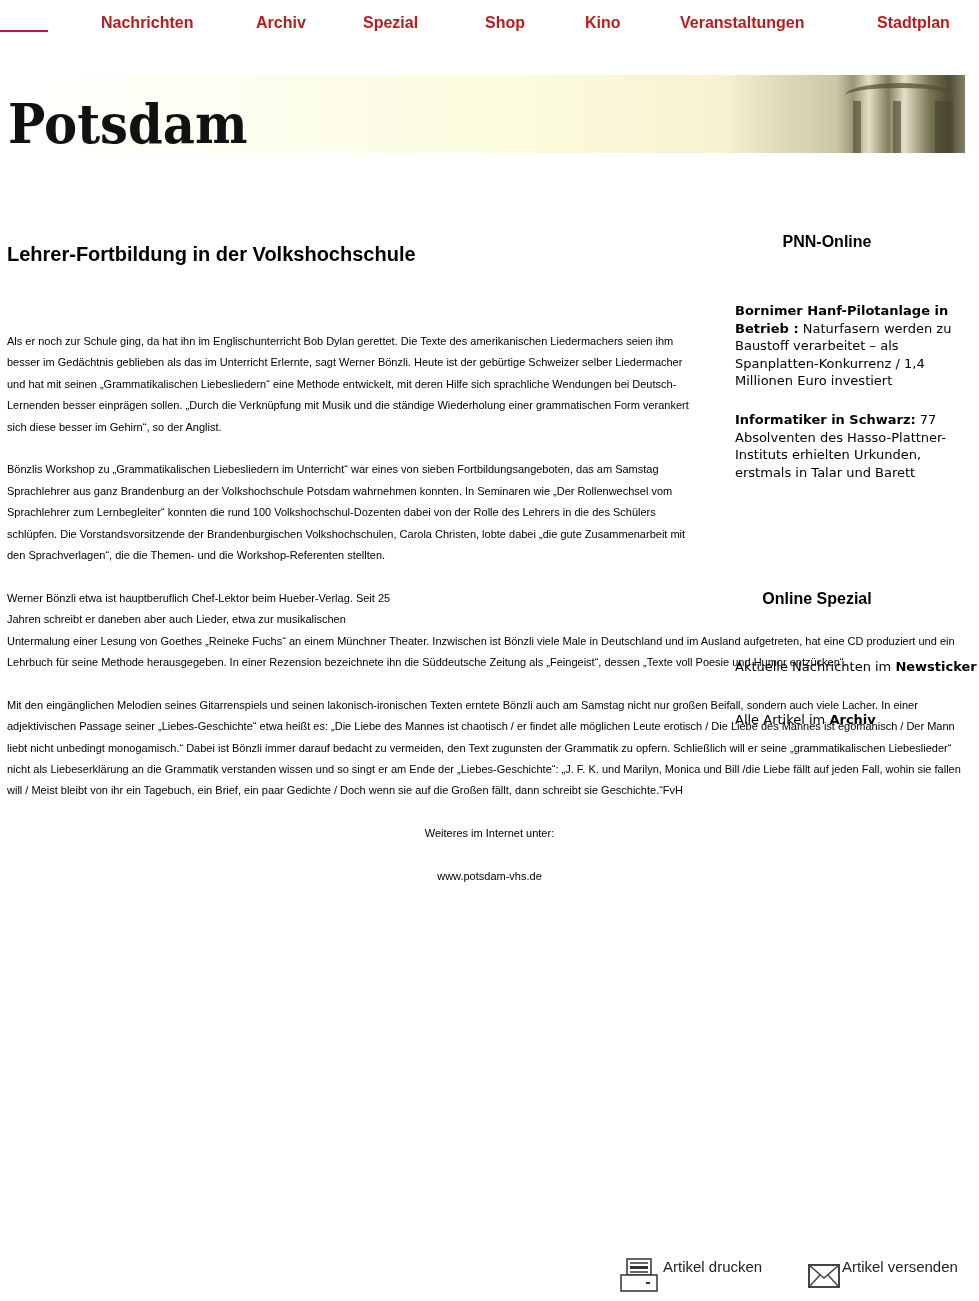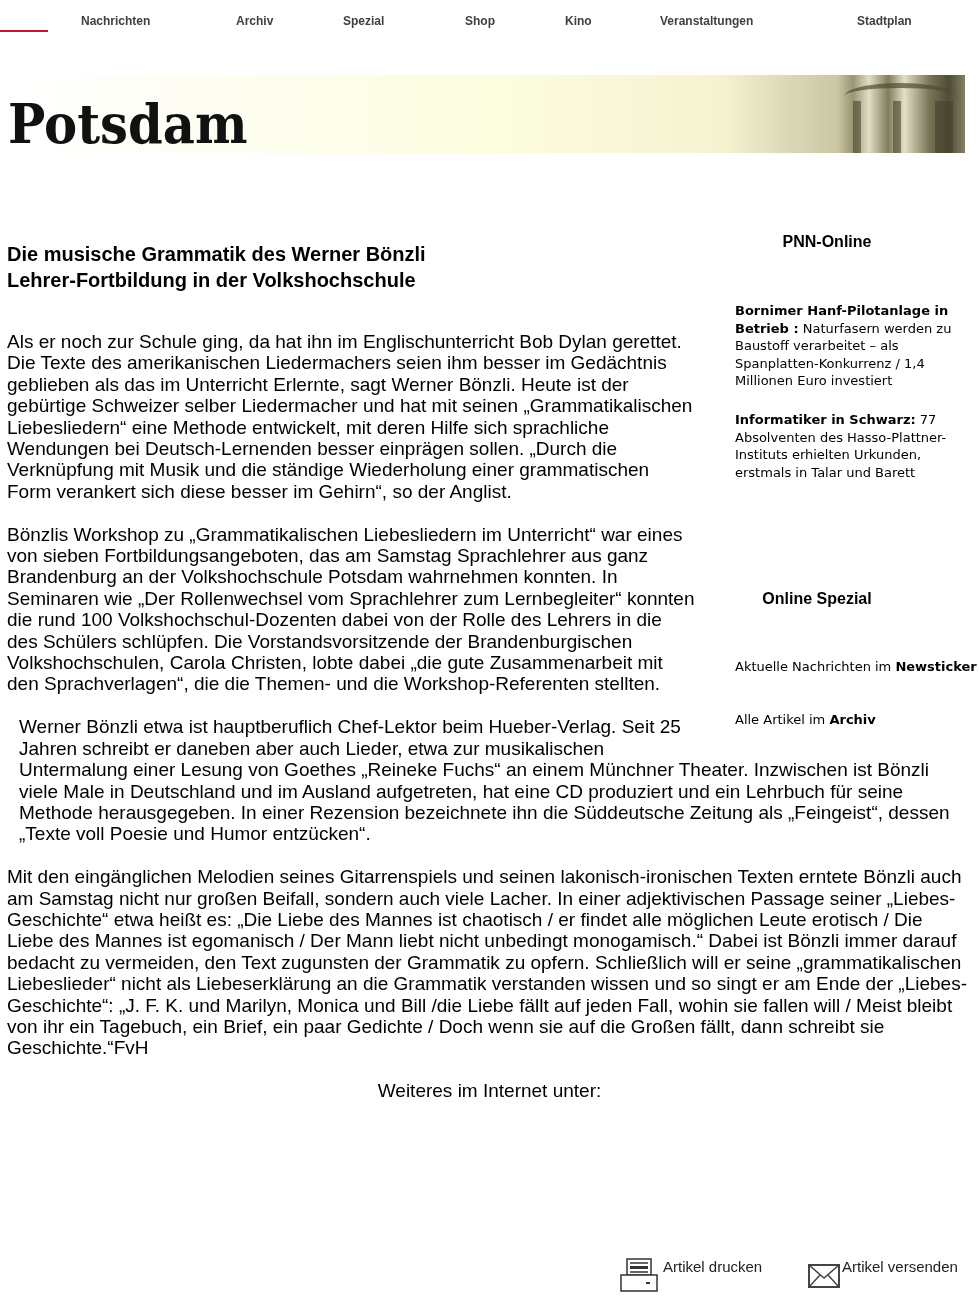--- a/index.html
+++ b/index.html
@@ -2,40 +2,40 @@
 <html><head>
 <meta charset="utf-8">
 <style>
   html, body { margin: 0; padding: 0; background: #ffffff; }
   body { width: 979px; height: 1301px; position: relative; overflow: hidden;
          font-family: "Liberation Sans", sans-serif; color: #000; }
 
   
   .nav { position: absolute; top: 0; left: 0; width: 979px; height: 46px; }
   .nav-accent { position: absolute; left: 0; top: 30px; width: 48px; height: 2px; background: #c0143c; }
-  .nav-item { position: absolute; top: 14px; font-size: 12px; font-weight: bold; color: #404040;
-              text-decoration: none; white-space: nowrap; }
+  .nav-item { position: absolute; top: 14px; font-size: 16px; font-weight: bold; color: #b91c1c;
+              text-decoration: none; white-space: nowrap; margin-left: 20px; }
 
   
   .banner { position: absolute; top: 75px; left: 5px; width: 960px; height: 78px;
             background: linear-gradient(90deg, #ffffff 0%, #fdfdf0 25%, #fdfde0 50%, #f5f2d0 75%, #d9d6b6 82%, #b8b494 100%);
             overflow: hidden; }
   .banner-logo { position: absolute; left: 3px; top: 22px; font-family: "DejaVu Serif", "Liberation Serif", serif;
                  font-weight: bold; font-size: 54px; letter-spacing: 0px; color: #111; line-height: 1; transform: scaleX(0.92); transform-origin: left; }
   .banner-photo { position: absolute; right: 0; top: 0; width: 160px; height: 93px;
                   background:
                     linear-gradient(90deg, rgba(255,255,240,0) 0%, rgba(200,196,160,0.6) 20%, rgba(120,115,80,0.6) 30%, rgba(230,228,205,0.8) 40%, rgba(100,95,60,0.7) 52%, rgba(235,232,210,0.8) 62%, rgba(90,85,55,0.7) 78%, rgba(60,58,40,0.85) 90%, rgba(120,115,85,0.8) 100%); }
   .banner-photo .arch { position: absolute; left: 40px; top: 8px; width: 110px; height: 20px;
                         border-top: 5px solid rgba(80,76,50,0.7); border-radius: 50% 50% 0 0; }
   .banner-photo .pillar { position: absolute; top: 26px; width: 8px; height: 60px; background: rgba(70,66,45,0.6); }
 
   
   .headline { position: absolute; left: 7px; top: 241px; width: 690px; font-size: 20px; font-weight: bold; line-height: 26px; margin: 0; }
   .headline span { display: block; }
-  .article { position: absolute; left: 7px; top: 331px; width: 965px; font-size: 19px; line-height: 21.4px; }
+  .article { position: absolute; left: 7px; top: 331px; width: 965px; font-size: 11px; line-height: 21.4px; }
   .article p { margin: 0 0 21.4px 0; }
   .narrow { width: 690px; }
   .links p { margin: 0 0 21.4px 0; text-align: center; }
 
   
   .sidebar { position: absolute; left: 719px; top: 233px; width: 250px; font-family: "DejaVu Sans", sans-serif; font-size: 13px; line-height: 17.5px; }
   .side-heading { font-family: "Liberation Sans", sans-serif; font-size: 16px; font-weight: bold; text-align: center;
                   width: 216px; margin: 0; }
   .side-item { margin: 16px; }
   .side-item b { font-weight: bold; }
@@ -71,35 +71,35 @@
   <div class="banner-logo">Potsdam</div>
   <div class="banner-photo">
     <div class="arch"></div>
     <div class="pillar" style="left:48px"></div>
     <div class="pillar" style="left:88px"></div>
     <div class="pillar" style="left:130px;width:18px"></div>
   </div>
 </div>
 
 <h1 class="headline">
-  <span>Die musische Grammatik des Werner Bönzli</span>
   <span>Lehrer-Fortbildung in der Volkshochschule</span>
 </h1>
 
 <div class="article">
   <p class="narrow">Als er noch zur Schule ging, da hat ihn im Englischunterricht Bob Dylan gerettet. Die Texte des amerikanischen Liedermachers seien ihm besser im Gedächtnis geblieben als das im Unterricht Erlernte, sagt Werner Bönzli. Heute ist der gebürtige Schweizer selber Liedermacher und hat mit seinen „Grammatikalischen Liebesliedern“ eine Methode entwickelt, mit deren Hilfe sich sprachliche Wendungen bei Deutsch-Lernenden besser einprägen sollen. „Durch die Verknüpfung mit Musik und die ständige Wiederholung einer grammatischen Form verankert sich diese besser im Gehirn“, so der Anglist.</p>
   <p class="narrow">Bönzlis Workshop zu „Grammatikalischen Liebesliedern im Unterricht“ war eines von sieben Fortbildungsangeboten, das am Samstag Sprachlehrer aus ganz Brandenburg an der Volkshochschule Potsdam wahrnehmen konnten. In Seminaren wie „Der Rollenwechsel vom Sprachlehrer zum Lernbegleiter“ konnten die rund 100 Volkshochschul-Dozenten dabei von der Rolle des Lehrers in die des Schülers schlüpfen. Die Vorstandsvorsitzende der Brandenburgischen Volkshochschulen, Carola Christen, lobte dabei „die gute Zusammenarbeit mit den Sprachverlagen“, die die Themen- und die Workshop-Referenten stellten.</p>
-  <p style="margin:12px">
+  <p style="margin:0">
     <span class="narrow" style="display:block">Werner Bönzli etwa ist hauptberuflich Chef-Lektor beim Hueber-Verlag. Seit 25</span>
     <span class="narrow" style="display:block">Jahren schreibt er daneben aber auch Lieder, etwa zur musikalischen</span>
     <span style="display:block; margin-bottom:21.4px">Untermalung einer Lesung von Goethes „Reineke Fuchs“ an einem Münchner Theater. Inzwischen ist Bönzli viele Male in Deutschland und im Ausland aufgetreten, hat eine CD produziert und ein Lehrbuch für seine Methode herausgegeben. In einer Rezension bezeichnete ihn die Süddeutsche Zeitung als „Feingeist“, dessen „Texte voll Poesie und Humor entzücken“.</span>
   </p>
   <p>Mit den eingänglichen Melodien seines Gitarrenspiels und seinen lakonisch-ironischen Texten erntete Bönzli auch am Samstag nicht nur großen Beifall, sondern auch viele Lacher. In einer adjektivischen Passage seiner „Liebes-Geschichte“ etwa heißt es: „Die Liebe des Mannes ist chaotisch / er findet alle möglichen Leute erotisch / Die Liebe des Mannes ist egomanisch / Der Mann liebt nicht unbedingt monogamisch.“ Dabei ist Bönzli immer darauf bedacht zu vermeiden, den Text zugunsten der Grammatik zu opfern. Schließlich will er seine „grammatikalischen Liebeslieder“ nicht als Liebeserklärung an die Grammatik verstanden wissen und so singt er am Ende der „Liebes-Geschichte“: „J. F. K. und Marilyn, Monica und Bill /die Liebe fällt auf jeden Fall, wohin sie fallen will / Meist bleibt von ihr ein Tagebuch, ein Brief, ein paar Gedichte / Doch wenn sie auf die Großen fällt, dann schreibt sie Geschichte.“FvH</p>
   <div class="links">
     <p>Weiteres im Internet unter:</p>
+    <p><a>www.potsdam-vhs.de</a></p>
   </div>
 </div>
 
 <div class="sidebar">
   <h2 class="side-heading heading-1">PNN-Online</h2>
   <p class="side-item item-1">
     <b>Bornimer Hanf-Pilotanlage in Betrieb :</b><span> Naturfasern werden zu Baustoff verarbeitet – als Spanplatten-Konkurrenz / 1,4 Millionen Euro investiert</span>
   </p>
   <p class="side-item item-2">
     <b>Informatiker in Schwarz:</b><span> 77 Absolventen des Hasso-Plattner-Instituts erhielten Urkunden, erstmals in Talar und Barett</span>

